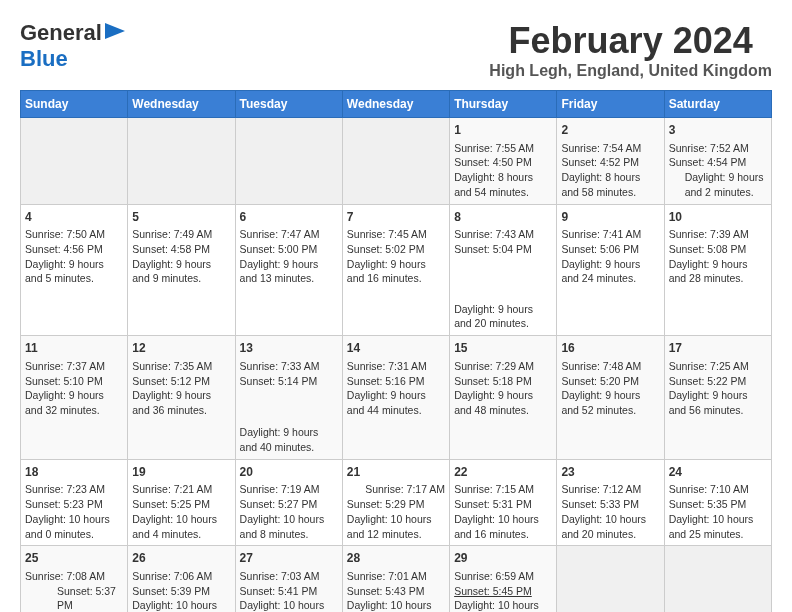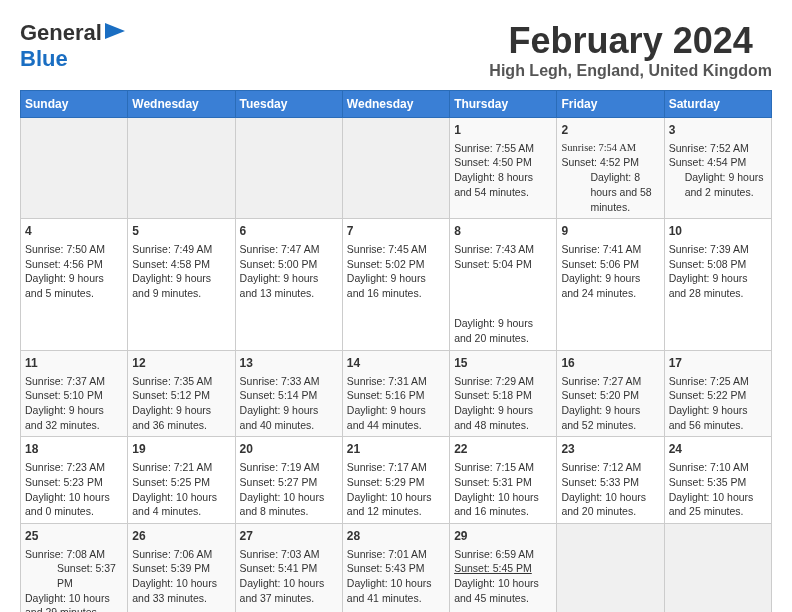--- a/index.html
+++ b/index.html
@@ -118,23 +118,23 @@
         <td class="empty-cell"></td>
         <td class="empty-cell"></td>
         <td>
           <span class="day-number">1</span>
           <span style="display: block;">Sunrise: 7:55 AM</span>
           <span style="display: block;">Sunset: 4:50 PM</span>
           <span style="display: block;">Daylight: 8 hours and 54 minutes.</span>
         </td>
         <td>
           <span class="day-number">2</span>
-          <span style="display: block; font-family: Liberation Serif, serif;">Sunrise: 7:54 AM</span>
+          <span style="display: block;">Sunrise: 7:54 AM</span>
           <span style="display: block;">Sunset: 4:52 PM</span>
-          <span style="display: block; margin-left: 29px;">Daylight: 8 hours and 58 minutes.</span>
+          <span style="display: block;">Daylight: 8 hours and 58 minutes.</span>
         </td>
         <td>
           <span class="day-number">3</span>
           <span style="display: block;">Sunrise: 7:52 AM</span>
           <span style="display: block;">Sunset: 4:54 PM</span>
           <span style="display: block; margin-left: 16px;">Daylight: 9 hours and 2 minutes.</span>
         </td>
       </tr>
       <tr>
         <td>
@@ -190,37 +190,37 @@
         <td>
           <span class="day-number">12</span>
           <span style="display: block;">Sunrise: 7:35 AM</span>
           <span style="display: block;">Sunset: 5:12 PM</span>
           <span style="display: block;">Daylight: 9 hours and 36 minutes.</span>
         </td>
         <td>
           <span class="day-number">13</span>
           <span style="display: block;">Sunrise: 7:33 AM</span>
           <span style="display: block;">Sunset: 5:14 PM</span>
-          <span style="display: block;">Daylight: 9 hours and 40 minutes.</span>
+          <span style="display: block; margin-top: 37px;">Daylight: 9 hours and 40 minutes.</span>
         </td>
         <td>
           <span class="day-number">14</span>
           <span style="display: block;">Sunrise: 7:31 AM</span>
           <span style="display: block;">Sunset: 5:16 PM</span>
           <span style="display: block;">Daylight: 9 hours and 44 minutes.</span>
         </td>
         <td>
           <span class="day-number">15</span>
           <span style="display: block;">Sunrise: 7:29 AM</span>
           <span style="display: block;">Sunset: 5:18 PM</span>
           <span style="display: block;">Daylight: 9 hours and 48 minutes.</span>
         </td>
         <td>
           <span class="day-number">16</span>
-          <span style="display: block;">Sunrise: 7:27 AM</span>
+          <span style="display: block;">Sunrise: 7:48 AM</span>
           <span style="display: block;">Sunset: 5:20 PM</span>
           <span style="display: block;">Daylight: 9 hours and 52 minutes.</span>
         </td>
         <td>
           <span class="day-number">17</span>
           <span style="display: block;">Sunrise: 7:25 AM</span>
           <span style="display: block;">Sunset: 5:22 PM</span>
           <span style="display: block;">Daylight: 9 hours and 56 minutes.</span>
         </td>
       </tr>
@@ -238,21 +238,21 @@
           <span style="display: block;">Daylight: 10 hours and 4 minutes.</span>
         </td>
         <td>
           <span class="day-number">20</span>
           <span style="display: block;">Sunrise: 7:19 AM</span>
           <span style="display: block;">Sunset: 5:27 PM</span>
           <span style="display: block;">Daylight: 10 hours and 8 minutes.</span>
         </td>
         <td>
           <span class="day-number">21</span>
-          <span style="display: block;">Sunrise: 7:17 AM</span>
+          <span style="display: block; text-align: right;">Sunrise: 7:17 AM</span>
           <span style="display: block;">Sunset: 5:29 PM</span>
           <span style="display: block;">Daylight: 10 hours and 12 minutes.</span>
         </td>
         <td>
           <span class="day-number">22</span>
           <span style="display: block;">Sunrise: 7:15 AM</span>
           <span style="display: block;">Sunset: 5:31 PM</span>
           <span style="display: block;">Daylight: 10 hours and 16 minutes.</span>
         </td>
         <td>

